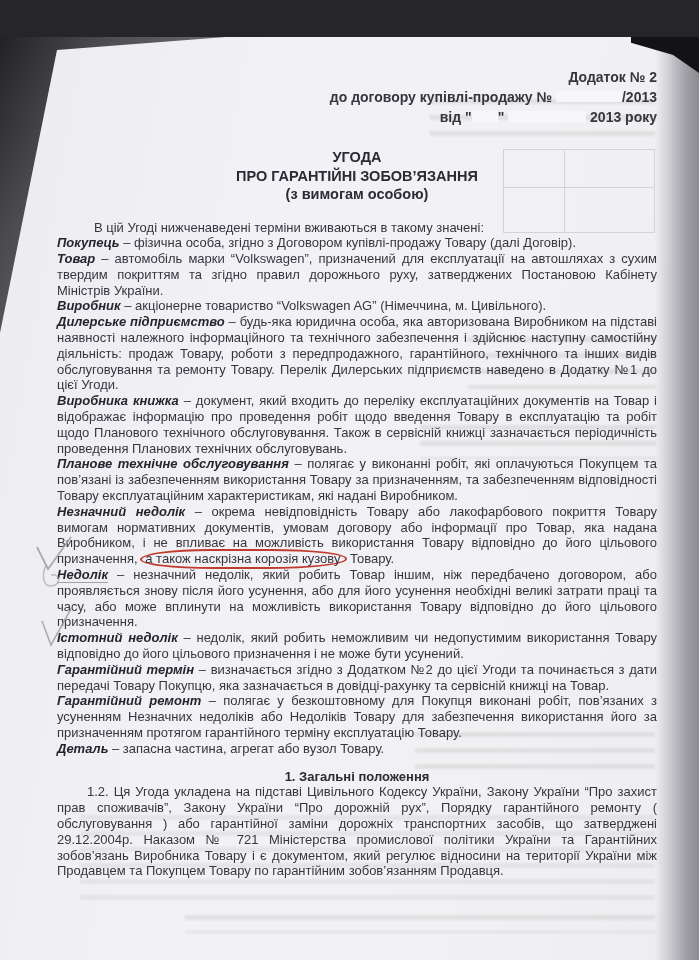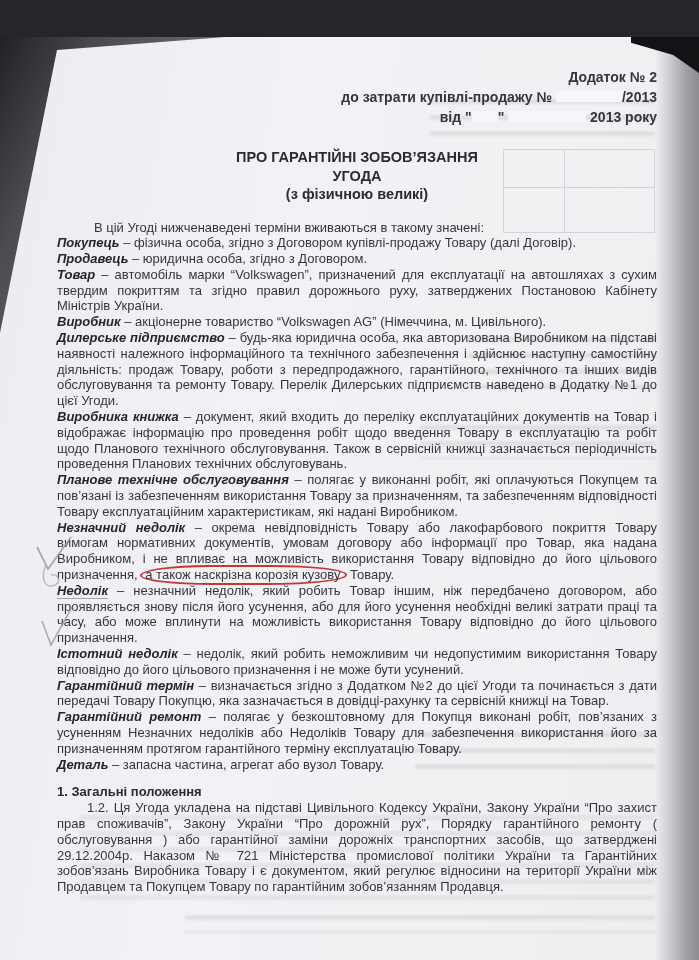--- a/index.html
+++ b/index.html
@@ -24,21 +24,21 @@
   .doc{position:absolute;left:57px;top:30px;width:600px;font-size:13px;line-height:15.8px;
        text-align:justify;}
   .hdr{text-align:right;font-weight:bold;font-size:14px;line-height:20px;}
   .blank{display:inline-block;height:11px;background:#f7f6fa;border-radius:1px;}
   .b70{width:66px;} .b28{width:26px;} .b80{width:78px;}
   .title{text-align:center;font-weight:bold;font-size:14.5px;line-height:18.5px;margin-top:21px;color:#2c2b34;}
   .intro{margin-top:16px;text-indent:37px;}
   p{margin:0;}
   .term{font-weight:bold;font-style:italic;color:#26252e;}
   .pencil-underline{border-bottom:1.5px solid #a3a1aa;}
-  .h-center{text-align:left;font-weight:bold;color:#2c2b34;}
+  .h-center{text-align:center;font-weight:bold;color:#2c2b34;}
   .h1{margin-top:12px;}
   .clause{text-indent:30px;}
   .c11{margin-top:20px;}
   .h2{margin-top:16px;}
   .footer{position:absolute;top:924px;right:44px;font-weight:bold;font-size:17px;color:#2c2b34;}
   .red-circle{border:2px solid #c03b2e;border-radius:48% 52% 55% 50% / 75% 70% 72% 68%;
         padding:0 5px 1px 3px;margin:0 -1px;}
   .checkmark{position:absolute;}
 </style>
 </head>
@@ -51,34 +51,33 @@
   <div class="ghost" style="left:468px;top:300px;width:188px;height:52px;"></div>
   <div class="ghost" style="left:420px;top:388px;width:236px;height:34px;"></div>
   <div class="ghost" style="left:415px;top:695px;width:240px;height:48px;"></div>
   <div class="ghost" style="left:80px;top:778px;width:575px;height:92px;opacity:.09;"></div>
   <div class="ghost" style="left:185px;top:878px;width:470px;height:18px;"></div>
 
   <div class="doc">
 
     <div class="hdr">
       <div><span>Додаток № 2</span></div>
-      <div><span>до затрати купівлі-продажу №</span> <span class="blank b70"></span><span>/2013</span></div>
+      <div><span>до договору купівлі-продажу №</span> <span class="blank b70"></span><span>/2013</span></div>
       <div><span>від "</span><span class="blank b28"></span><span>"</span> <span class="blank b80"></span> <span>2013 року</span></div>
     </div>
 
     <div class="title">
+      <div>УГОДА</div>
       <div>ПРО ГАРАНТІЙНІ ЗОБОВ’ЯЗАННЯ</div>
-      <div>УГОДА</div>
-      <div>(з фізичною великі)</div>
+      <div>(з вимогам особою)</div>
     </div>
 
     <p class="intro">В цій Угоді нижченаведені терміни вживаються в такому значені:</p>
 
     <p><span class="term">Покупець</span> <span>– фізична особа,  згідно з Договором купівлі-продажу Товару (далі Договір).</span></p>
-    <p><span class="term">Продавець</span> <span>– юридична особа,  згідно з Договором.</span></p>
     <p><span class="term">Товар</span> <span>– автомобіль марки “Volkswagen”, призначений для експлуатації на автошляхах з сухим твердим покриттям та згідно правил дорожнього руху, затверджених Постановою Кабінету Міністрів України.</span></p>
     <p><span class="term">Виробник</span> <span>– акціонерне товариство “Volkswagen AG” (Німеччина, м. Цивільного).</span></p>
     <p><span class="term">Дилерське підприємство</span> <span>– будь-яка юридична особа, яка авторизована Виробником на підставі наявності належного інформаційного та технічного забезпечення і здійснює наступну самостійну діяльність: продаж Товару, роботи з передпродажного, гарантійного, технічного та інших видів обслуговування та ремонту Товару. Перелік Дилерських підприємств наведено в Додатку №1 до цієї Угоди.</span></p>
     <p><span class="term">Виробника книжка</span> <span>– документ, який входить до переліку експлуатаційних документів на Товар і відображає інформацію про проведення робіт щодо введення Товару в експлуатацію та робіт щодо Планового технічного обслуговування. Також в сервісній книжці зазначається періодичність проведення Планових технічних обслуговувань.</span></p>
     <p><span class="term">Планове технічне обслуговування</span> <span>– полягає у виконанні робіт, які оплачуються Покупцем та пов’язані із забезпеченням використання Товару за призначенням, та забезпеченням відповідності Товару експлуатаційним характеристикам, які надані Виробником.</span></p>
     <p><span class="term">Незначний недолік</span> <span>– окрема невідповідність Товару або лакофарбового покриття Товару вимогам нормативних документів, умовам договору або інформації про Товар, яка надана Виробником, і не впливає на можливість використання Товару відповідно до його цільового призначення, </span><span class="red-circle">а також наскрізна корозія кузову</span> <span>Товару.</span></p>
     <p><span class="term pencil-underline">Недолік</span> <span>– незначний недолік, який робить Товар іншим, ніж передбачено договором, або проявляється знову після його усунення, або для його усунення необхідні великі затрати праці та часу, або може вплинути на можливість використання Товару відповідно до його цільового призначення.</span></p>
     <p><span class="term">Істотний недолік</span> <span>– недолік, який робить неможливим чи недопустимим використання Товару відповідно до його цільового призначення і не може бути усунений.</span></p>
     <p><span class="term">Гарантійний термін</span> <span>– визначається згідно з Додатком №2 до цієї Угоди та починається з дати передачі Товару Покупцю, яка зазначається в довідці-рахунку та сервісній книжці на Товар.</span></p>
     <p><span class="term">Гарантійний ремонт</span> <span>– полягає у безкоштовному для Покупця виконані робіт, пов’язаних з усуненням Незначних недоліків або Недоліків Товару для забезпечення використання його за призначенням протягом гарантійного терміну експлуатацію Товару.</span></p>

